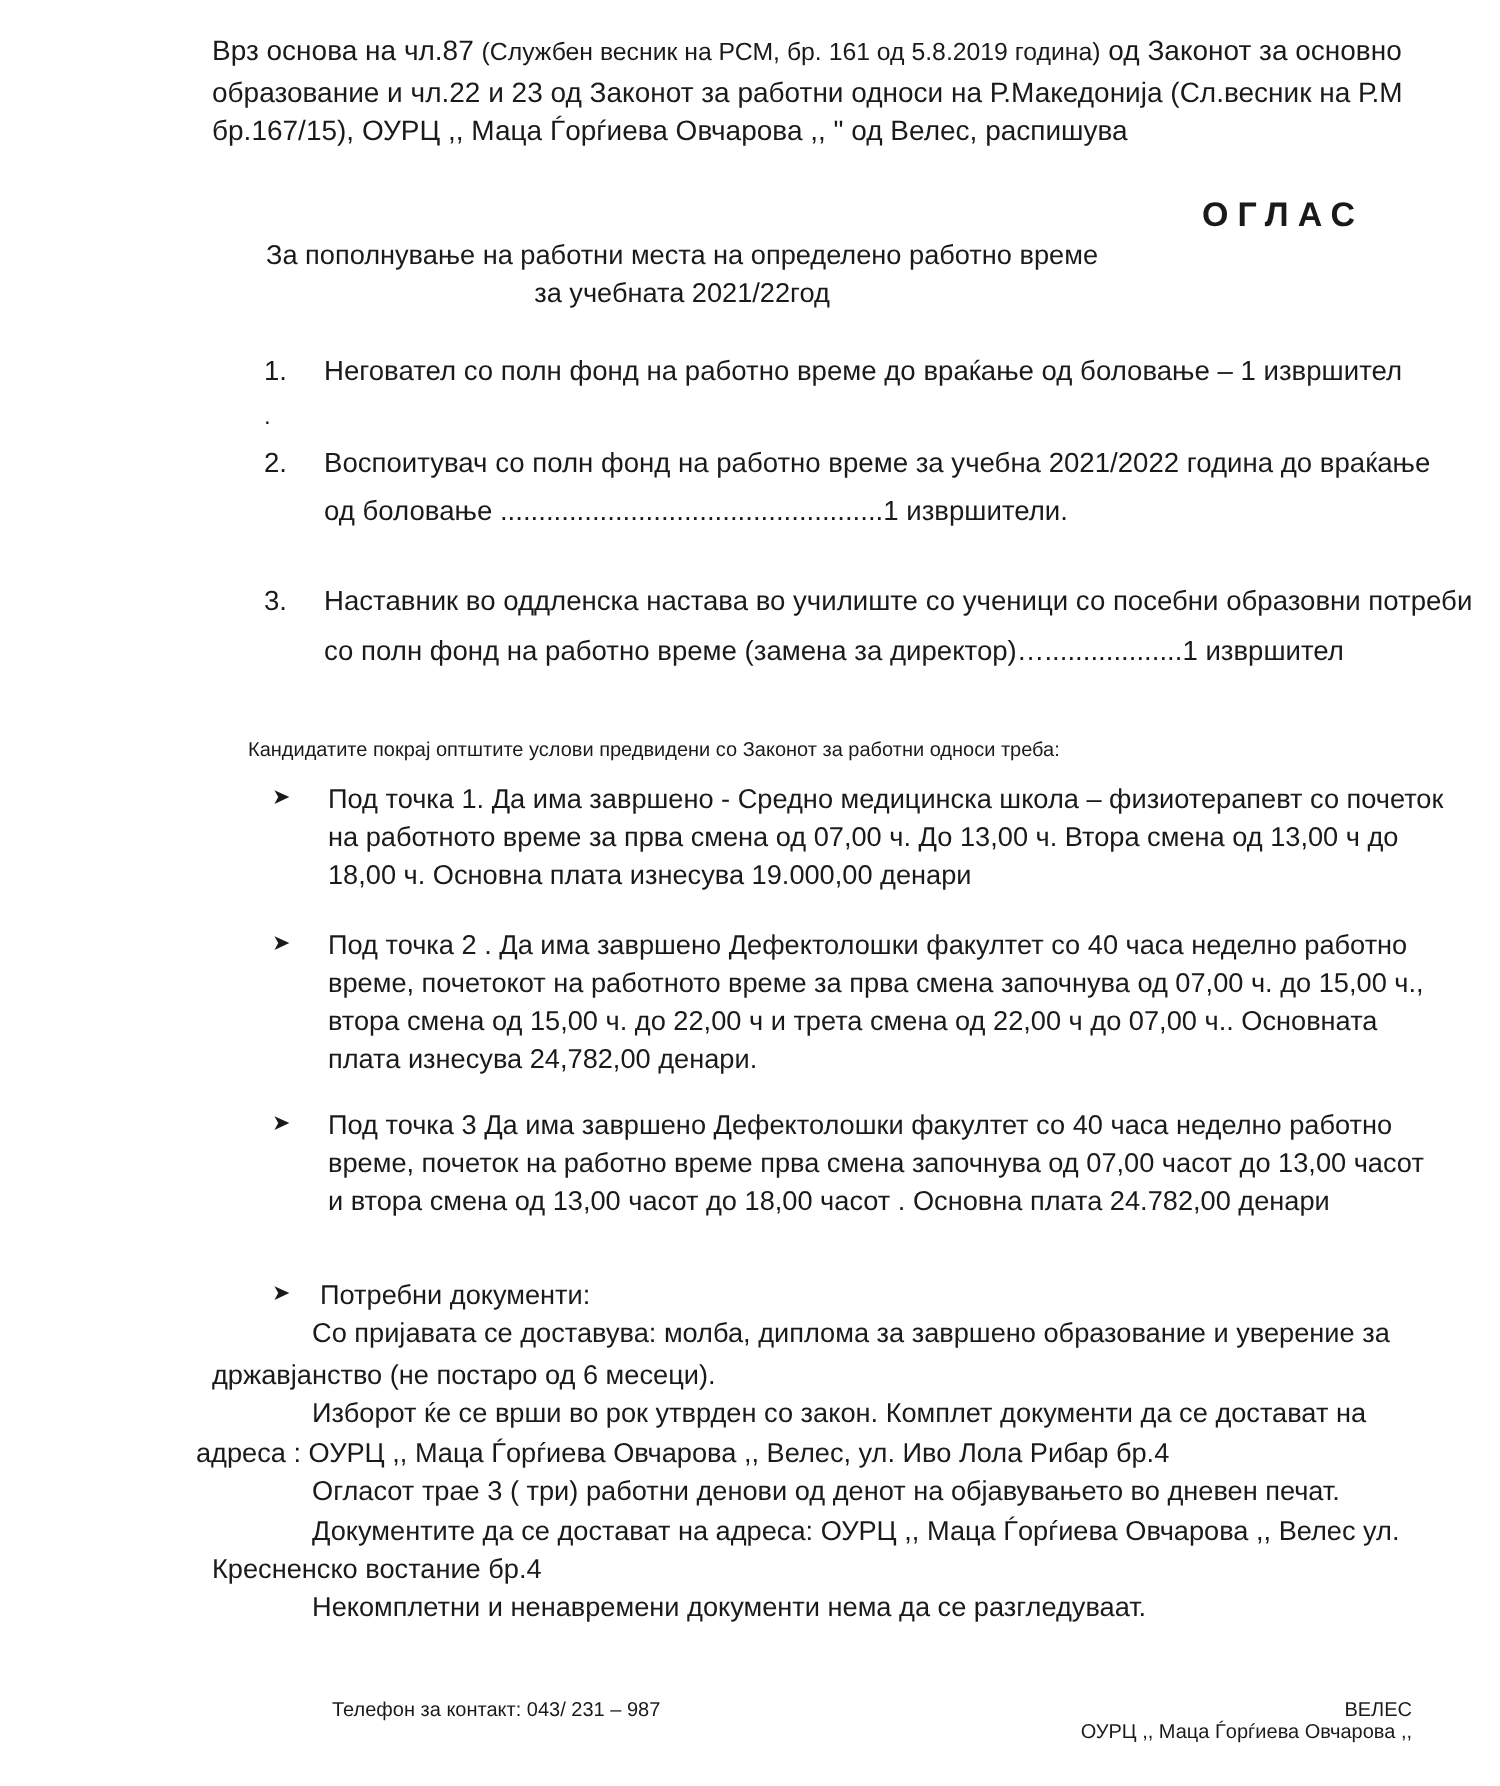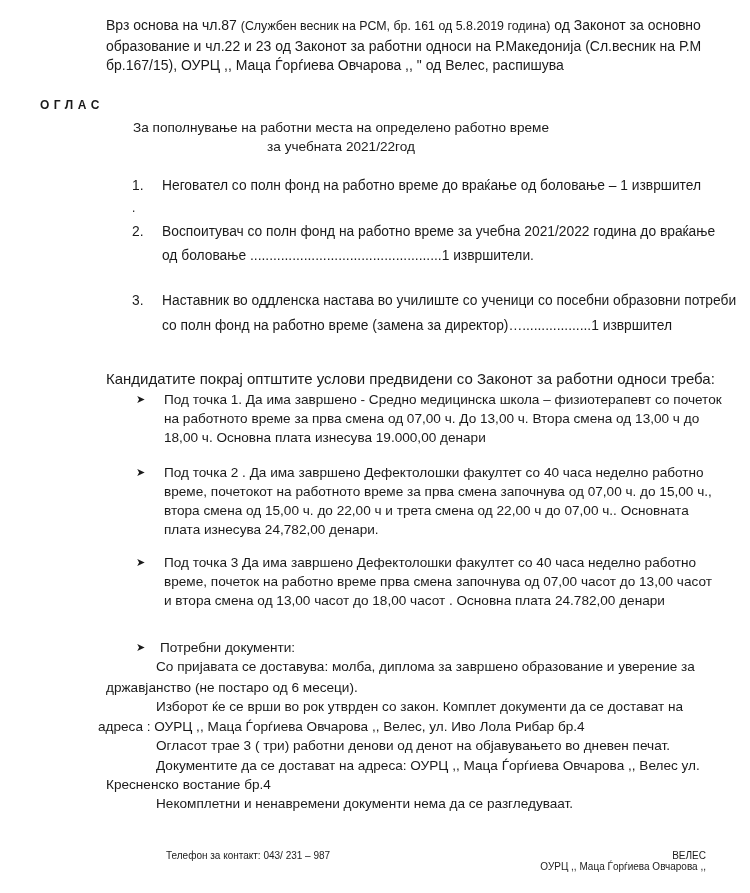--- a/index.html
+++ b/index.html
@@ -4,28 +4,28 @@
 <style>
   html, body { margin: 0; padding: 0; background: #ffffff; }
   body {
     width: 750px; height: 893px; position: relative; overflow: hidden;
     font-family: "Liberation Sans", sans-serif; color: #1a1a1a;
     font-size: 13.4px;
   }
   .abs { position: absolute; white-space: nowrap; margin-left: 40px; }
   .intro { left: 66px; top: 16px; line-height: 19.5px; font-size: 14px; }
   .intro .small { font-size: 12.4px; }
-  .title { left: 0; width: 642px; text-align: left; top: 98px; font-weight: bold; letter-spacing: 4.5px; font-size: 12px; }
+  .title { left: 0; width: 642px; text-align: right; top: 98px; font-weight: bold; letter-spacing: 4.5px; font-size: 17px; }
   .subtitle { left: 0; width: 602px; text-align: center; font-size: 13.6px; }
   .sub1 { top: 120px; }
   .sub2 { top: 139px; }
   .num { font-size: 13.8px; }
   .num .n { position: absolute; left: 0; }
   .num .t { position: absolute; left: 30px; }
-  .candidates { left: 66px; top: 370px; font-size: 15px; }
+  .candidates { left: 84px; top: 370px; font-size: 10px; }
   .bullet { font-size: 13.6px; line-height: 19px; }
   .bullet .arrow { position: absolute; left: 0; top: 0; font-size: 11px; }
   .bullet .lines { position: absolute; left: 28px; top: 0; }
   .para { font-size: 13.6px; }
   .footer { font-size: 10px; }
 </style>
 </head>
 <body>
 
 <div class="abs intro">

